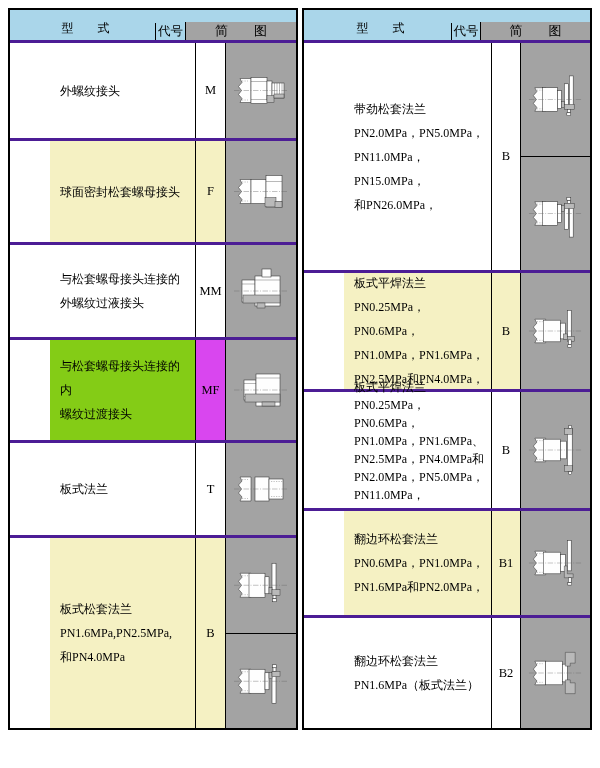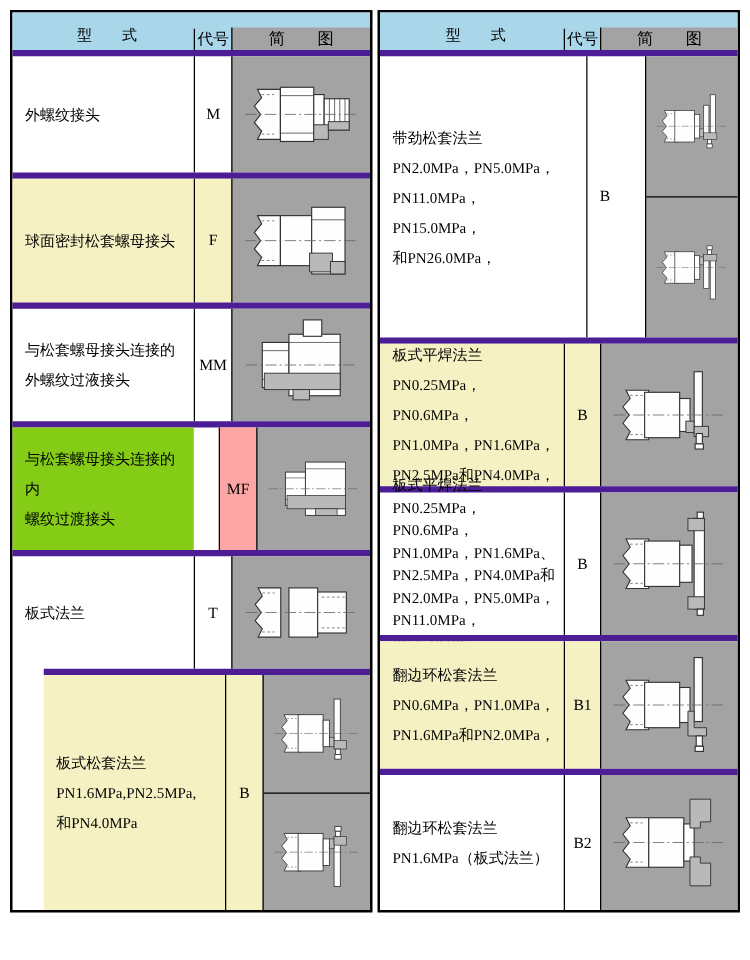--- a/index.html
+++ b/index.html
@@ -6,21 +6,21 @@
   body{width:600px;height:768px;overflow:hidden;color:#000;
        font-family:"Liberation Serif","DejaVu Serif",serif;}
   .page{padding:8px 7px 0 8px;box-sizing:border-box;}
   .doc-title{font-family:"DejaVu Sans","Liberation Sans",sans-serif;
        font-weight:bold;font-size:13px;line-height:18px;margin:2px 0 9px 0;
        letter-spacing:0.2px;}
   .tables{display:flex;gap:4px;align-items:stretch;}
   .tbl{border:2px solid #000;width:290px;box-sizing:border-box;height:722px;
        display:flex;flex-direction:column;background:#fff;}
   .row{display:flex;box-sizing:border-box;flex:0 0 auto;}
-  .row + .row{border-top:5px solid #4c1d95;}
+  .row + .row{border-top:3px solid #4c1d95;padding-left:40px;}
   .row:last-child{flex:1 1 auto;}
   .hrow{height:30px;flex:0 0 30px;font-size:13px;align-items:flex-end;}
   .hrow .cell{display:flex;align-items:center;justify-content:center;}
   .cell{box-sizing:border-box;min-width:0;}
   .tcell{width:145px;padding:3px 4px 3px 10px;display:flex;
          flex-direction:column;justify-content:center;font-size:12px;}
   .tbl[data-table="1"] .tcell{width:147px;}
   .ccell{width:30px;border-left:1px solid #000;display:flex;
          align-items:center;justify-content:center;font-size:12.5px;}
   .tbl[data-table="1"] .ccell{width:29px;}
@@ -120,21 +120,21 @@
                 <line x1="6" y1="50" x2="114" y2="50" class="cl"></line>
               </svg>
             </div>
           </div>
         </div>
         <div class="row" style="height: 103px;">
           <div class="cell tcell" style="background: #84cc16;">
             <div class="tline" style="line-height: 24px;">与松套螺母接头连接的内</div>
             <div class="tline" style="line-height: 24px;">螺纹过渡接头</div>
           </div>
-          <div class="cell ccell" style="background: #fca5a5; margin-left: 20px;">MF</div>
+          <div class="cell ccell" style="background: #d946ef;">MF</div>
           <div class="cell dcell">
             <div class="dwrap">
               <svg class="dg" viewBox="0 0 120 100" preserveAspectRatio="xMidYMid meet">
                 <rect x="26" y="30" width="24" height="40" class="w"></rect>
                 <line x1="26" y1="37" x2="50" y2="37" class="ln"></line>
                 <line x1="26" y1="63" x2="50" y2="63" class="ln"></line>
                 <rect x="50" y="18" width="48" height="64" class="w"></rect>
                 <line x1="50" y1="26" x2="98" y2="26" class="ln"></line>
                 <line x1="50" y1="74" x2="98" y2="74" class="ln"></line>
                 <rect x="28" y="58" width="70" height="16" class="g"></rect>
@@ -157,21 +157,21 @@
                 <line x1="22" y1="69" x2="34" y2="69" class="dash"></line>
                 <rect x="48" y="26" width="28" height="48" class="w"></rect>
                 <rect x="76" y="30" width="28" height="40" class="w"></rect>
                 <line x1="80" y1="35" x2="104" y2="35" class="dash"></line>
                 <line x1="80" y1="65" x2="104" y2="65" class="dash"></line>
                 <line x1="6" y1="50" x2="114" y2="50" class="cl"></line>
               </svg>
             </div>
           </div>
         </div>
-        <div class="row" style="height: 190px; margin-left: 25px;">
+        <div class="row" style="height: 190px;">
           <div class="cell tcell" style="background: rgb(245, 241, 195);">
             <div class="tline" style="line-height: 24px;">板式松套法兰</div>
             <div class="tline" style="line-height: 24px;">PN1.6MPa,PN2.5MPa,</div>
             <div class="tline" style="line-height: 24px;">和PN4.0MPa</div>
           </div>
           <div class="cell ccell" style="background: rgb(245, 241, 195);">B</div>
           <div class="cell dcell">
             <div class="dwrap">
               <svg class="dg" viewBox="0 0 120 100" preserveAspectRatio="xMidYMid meet">
                 <polygon points="40,26 18,26 22,34 15,42 21,50 15,58 22,66 18,74 40,74" class="w"></polygon>
@@ -205,21 +205,21 @@
           </div>
         </div>
       </div>
 
     <div class="tbl" data-table="1">
       <div class="row hrow" style="background: rgb(170, 214, 234);">
         <div class="cell tcell hc">型　　式</div>
         <div class="cell ccell hc">代号</div>
         <div class="cell dcell hc">简　　图</div>
       </div>
-    <div class="row" style="height: 230px; gap: 18px;">
+    <div class="row" style="height: 230px;">
           <div class="cell tcell">
             <div class="tline" style="line-height: 24px;">带劲松套法兰</div>
             <div class="tline" style="line-height: 24px;">PN2.0MPa，PN5.0MPa，</div>
             <div class="tline" style="line-height: 24px;">PN11.0MPa，PN15.0MPa，</div>
             <div class="tline" style="line-height: 24px;">和PN26.0MPa，</div>
           </div>
           <div class="cell ccell">B</div>
           <div class="cell dcell">
             <div class="dwrap">
               <svg class="dg" viewBox="0 0 120 100" preserveAspectRatio="xMidYMid meet">

